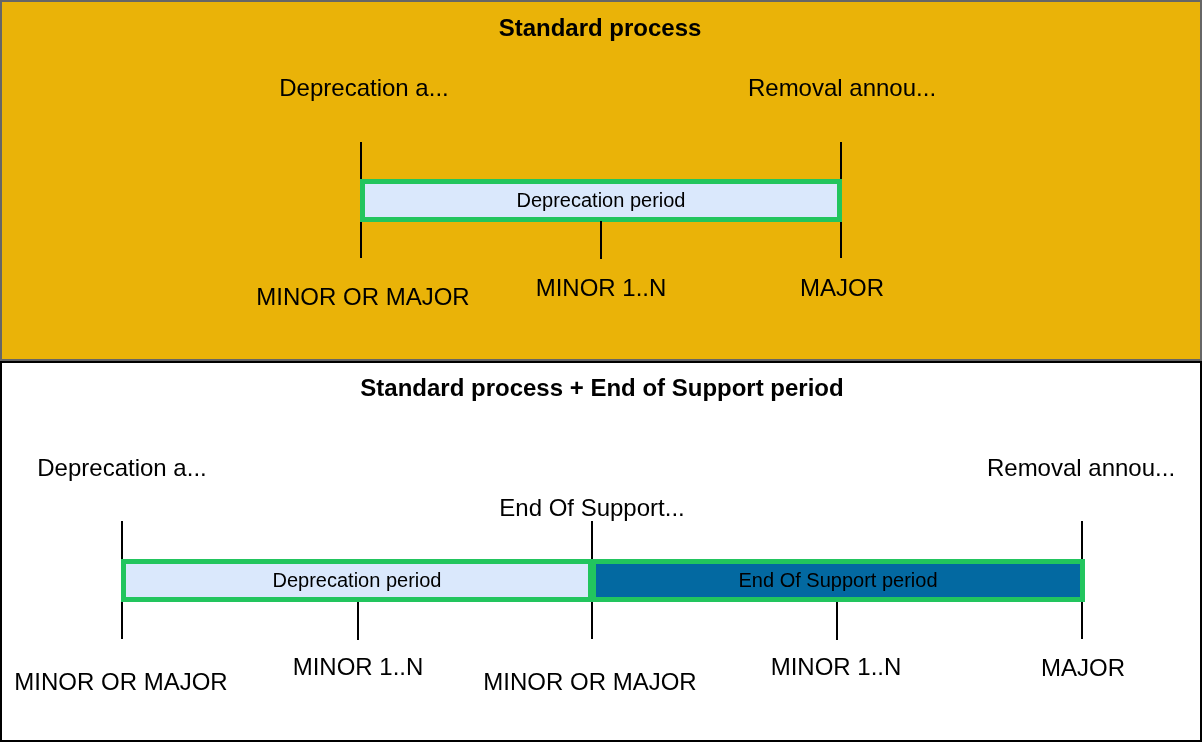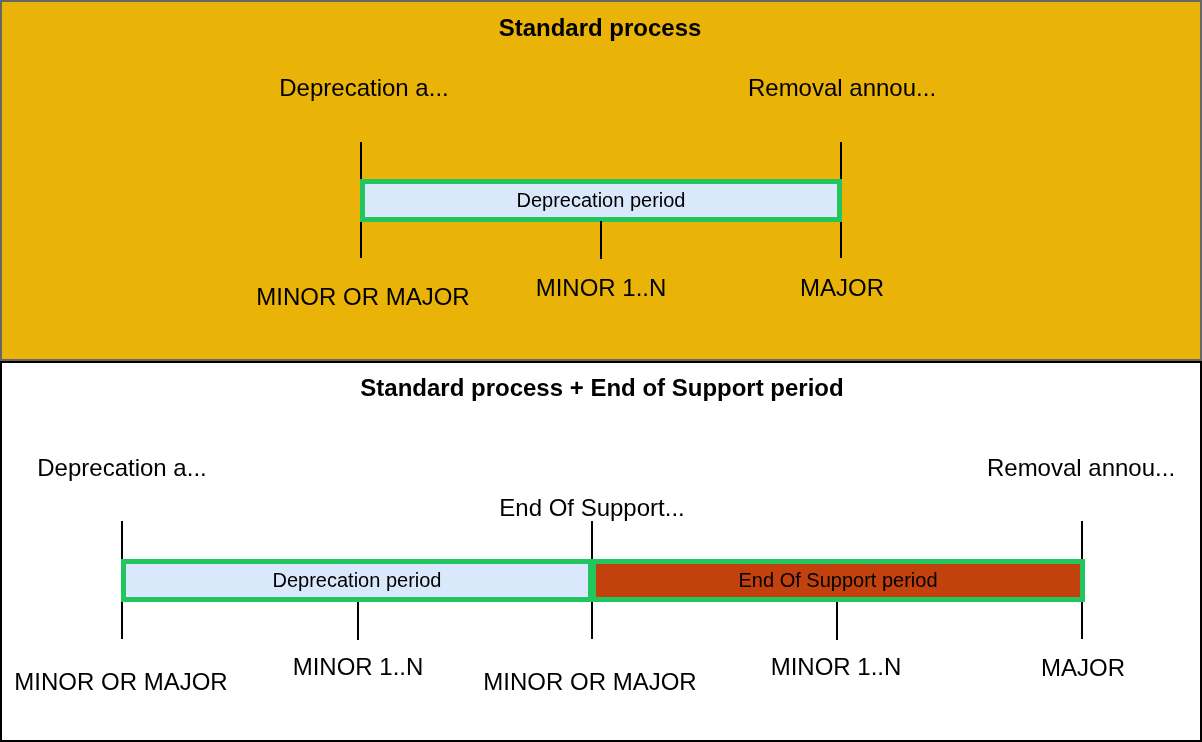--- a/index.html
+++ b/index.html
@@ -16,21 +16,21 @@
 
   .tick { position: absolute; width: 2px; background: #000000; }
 
   .bar {
     position: absolute; height: 43px; box-sizing: border-box;
     border: 5px solid #22c55e;
     display: flex; align-items: center; justify-content: center;
     font-size: 20px; white-space: nowrap;
   }
   .bar-blue   { background: #dae8fc; }
-  .bar-orange { background: #c2410c; }
+  .bar-orange { background: #0369a1; }
 </style>
 </head>
 <body>
 
 <div class="panel panel-top">
 
   <div class="txt title" style="left:598px; top:12px;">Standard process</div>
 
   <div class="txt" style="left:362px; top:72px;">Deprecation a...</div>
   <div class="txt" style="left:840px; top:72px;">Removal annou...</div>

